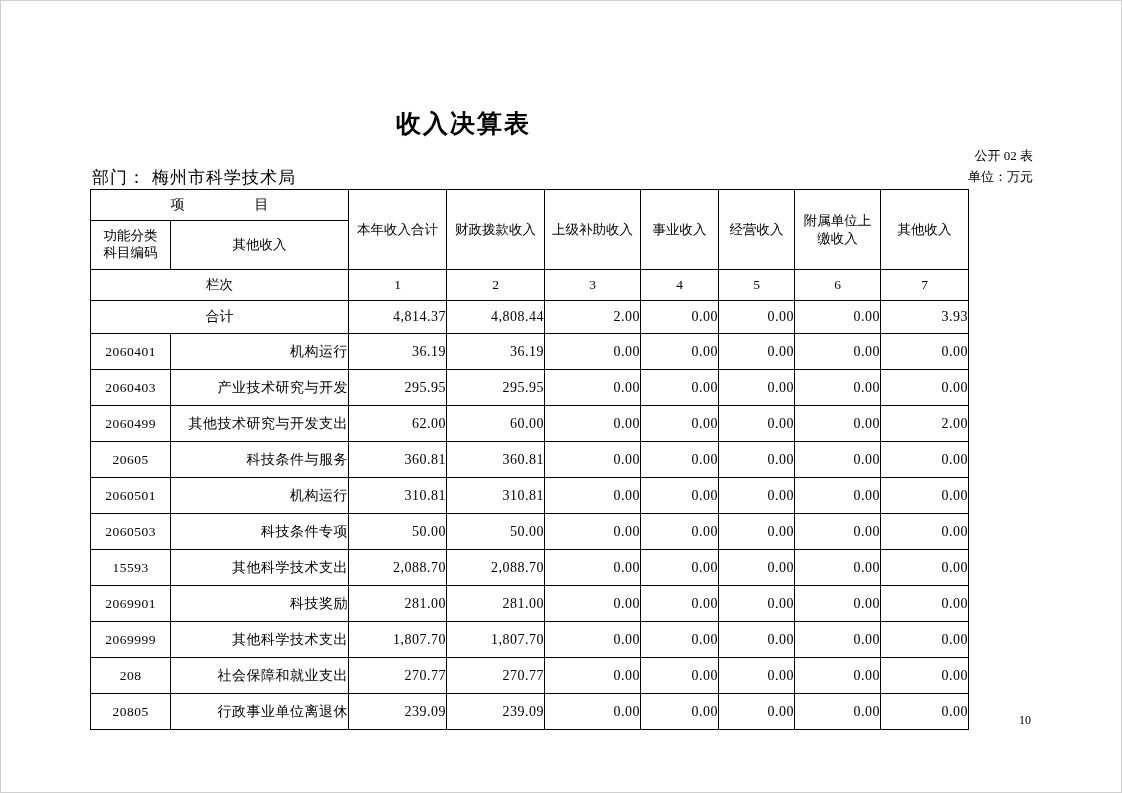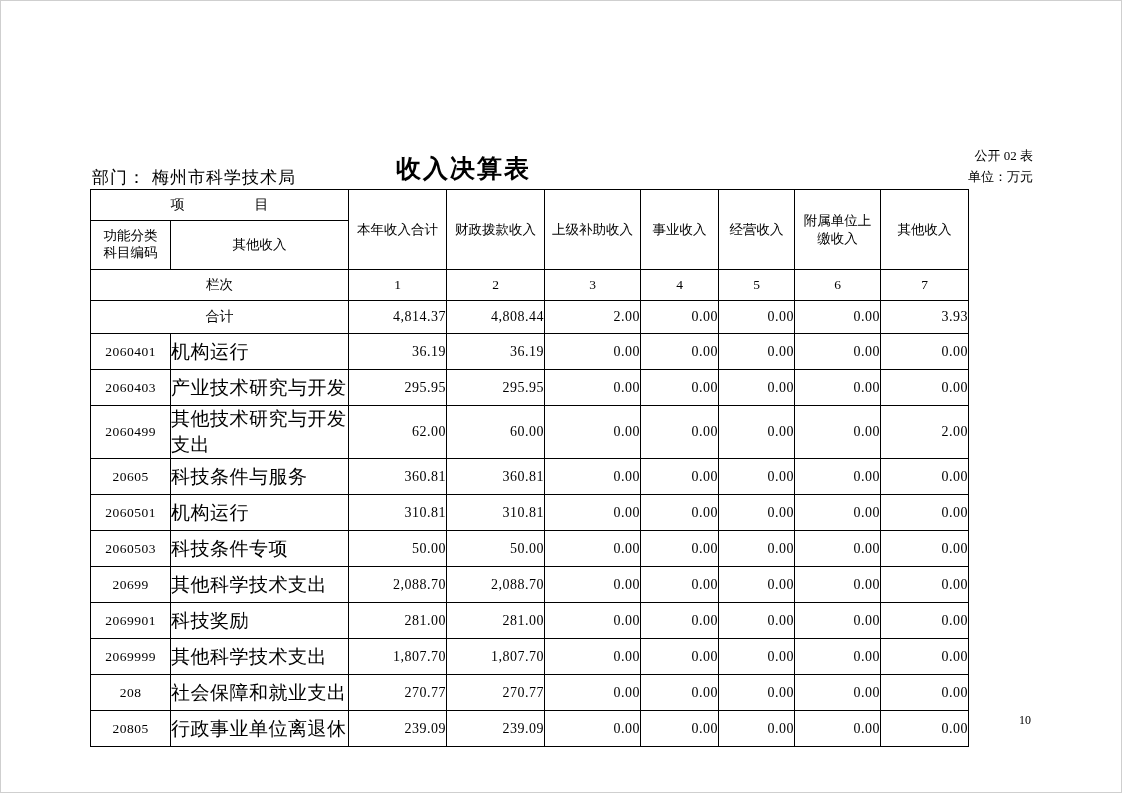--- a/index.html
+++ b/index.html
@@ -26,21 +26,20 @@
   .doc-title {
     position: absolute;
     top: 106px;
     left: 0;
     width: 925px;
     text-align: center;
     font-size: 25px;
     font-weight: bold;
     letter-spacing: 2px;
     font-family: "Liberation Serif", "DejaVu Serif", serif;
-    margin-top: 45px;
   }
   .meta-right {
     position: absolute;
     right: 88px;
     text-align: right;
     font-size: 13px;
     font-family: "Liberation Serif", "DejaVu Serif", serif;
   }
   .meta-right.line1 { top: 146px; }
   .meta-right.line2 { top: 167px; }
@@ -117,22 +116,22 @@
     font-family: "Liberation Serif", "DejaVu Serif", serif;
     font-size: 14px;
     letter-spacing: 0.5px;
   }
   td.code {
     text-align: center;
     font-size: 13.5px;
     letter-spacing: 0.5px;
   }
   td.name {
-    text-align: left;
-    font-size: 19px;
+    text-align: right;
+    font-size: 14px;
     letter-spacing: 0.5px;
   }
   td.center {
     text-align: center;
   }
   .page-number {
     position: absolute;
     right: 90px;
     top: 712px;
     font-size: 12px;
@@ -275,21 +274,21 @@
         <td class="num">50.00</td>
         <td class="num">50.00</td>
         <td class="num">0.00</td>
         <td class="num">0.00</td>
         <td class="num">0.00</td>
         <td class="num">0.00</td>
         <td class="num">0.00</td>
       </tr>
 
       <tr class="data-row">
-        <td class="code">20699</td>
+        <td class="code">15593</td>
         <td class="name">其他科学技术支出</td>
         <td class="num">2,088.70</td>
         <td class="num">2,088.70</td>
         <td class="num">0.00</td>
         <td class="num">0.00</td>
         <td class="num">0.00</td>
         <td class="num">0.00</td>
         <td class="num">0.00</td>
       </tr>
 

